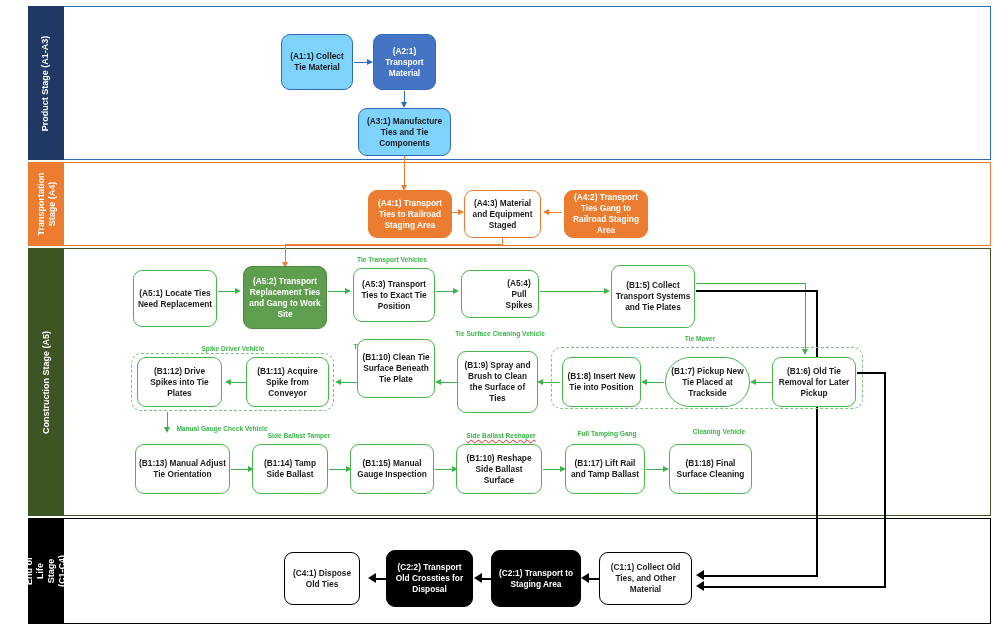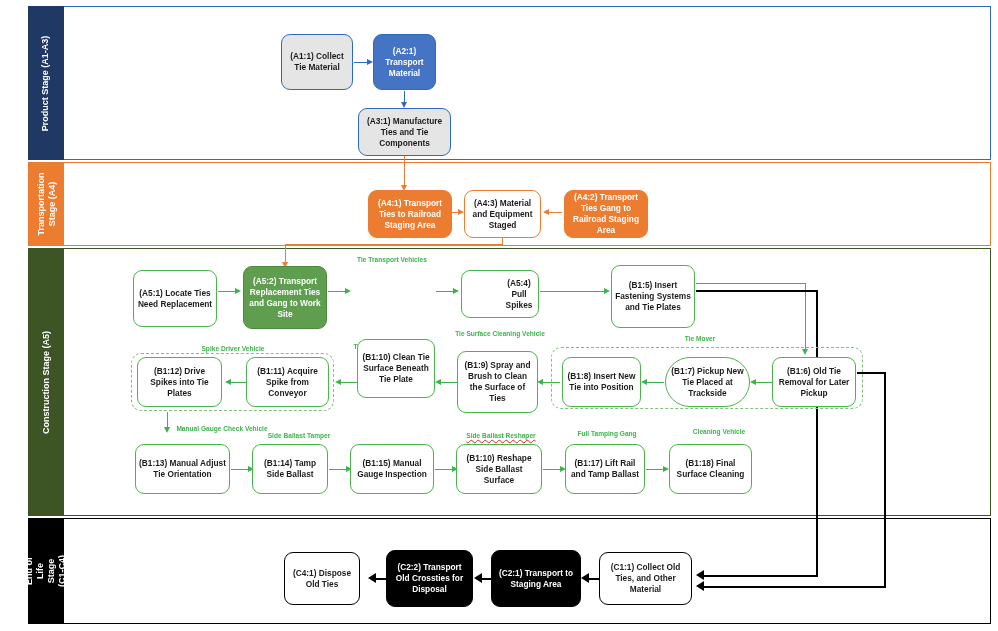--- a/index.html
+++ b/index.html
@@ -8,21 +8,21 @@
   .band-body{position:absolute;box-sizing:border-box;background:#ffffff;}
   .band-label{position:absolute;box-sizing:border-box;display:flex;align-items:center;justify-content:center;
               color:#ffffff;font-weight:bold;font-size:9px;line-height:11px;text-align:center;}
   .band-label span{display:block;transform:rotate(-90deg);white-space:nowrap;}
   .band-label.two span{white-space:normal;width:86px;}
 
   
   .node{position:absolute;box-sizing:border-box;display:flex;align-items:center;justify-content:center;
         text-align:center;border-radius:9px;font-size:8.3px;line-height:11px;font-weight:bold;
         padding:2px 3px;overflow:hidden;}
-  .n-blue-o{background:#e5e5e5;border:1.6px solid #2e6bbd;color:#1b1b1b;}
+  .n-blue-o{background:#7dd3fc;border:1.6px solid #2e6bbd;color:#1b1b1b;}
   .n-blue-f{background:#4574c4;border:1.6px solid #2e6bbd;color:#ffffff;}
   .n-orange-o{background:#ffffff;border:1.6px solid #ec7c30;color:#1b1b1b;}
   .n-orange-f{background:#ec7c30;border:1.6px solid #ec7c30;color:#ffffff;}
   .n-green-o{background:#ffffff;border:1.8px solid #4ab54a;color:#1b1b1b;}
   .n-green-f{background:#5f9e4f;border:1.8px solid #4a8a3e;color:#ffffff;}
   .n-black-o{background:#ffffff;border:1.8px solid #000000;color:#1b1b1b;}
   .n-black-f{background:#000000;border:1.8px solid #000000;color:#ffffff;}
 
   
   .vlabel{position:absolute;color:#3cb44a;font-size:6.6px;line-height:8px;font-weight:bold;
@@ -119,30 +119,31 @@
   <div class="node n-green-o" style="left:133px;top:270px;width:84px;height:57px;">(A5:1) Locate Ties Need Replacement</div>
 
   <div class="ln h c-green" style="left:218px;top:291px;width:20px;"></div>
   <div class="arw a-r ac-green" style="left:235px;top:287.5px;"></div>
 
   <div class="node n-green-f" style="left:243px;top:266px;width:84px;height:63px;">(A5:2) Transport Replacement Ties and Gang to Work Site</div>
 
   <div class="ln h c-green" style="left:328px;top:291px;width:20px;"></div>
   <div class="arw a-r ac-green" style="left:345px;top:287.5px;"></div>
 
+  <div class="node n-green-o" style="left:353px;top:268px;width:82px;height:54px;">(A5:3) Transport Ties to Exact Tie Position</div>
 
   <div class="ln h c-green" style="left:436px;top:291px;width:20px;"></div>
   <div class="arw a-r ac-green" style="left:453px;top:287.5px;"></div>
 
   <div class="node n-green-o" style="left:461px;top:270px;width:78px;height:48px;padding-left:41px;">(A5:4) Pull Spikes</div>
 
   <div class="ln h c-green" style="left:540px;top:291px;width:67px;"></div>
   <div class="arw a-r ac-green" style="left:604px;top:287.5px;"></div>
 
-  <div class="node n-green-o" style="left:611px;top:265px;width:84px;height:63px;">(B1:5) Insert Fastening Systems and Tie Plates</div>
+  <div class="node n-green-o" style="left:611px;top:265px;width:84px;height:63px;">(B1:5) Collect Transport Systems and Tie Plates</div>
 
   <div class="ln h c-green" style="left:696px;top:283px;width:110px;"></div>
   <div class="ln v c-green" style="left:805px;top:283px;width:0;height:68px;"></div>
   <div class="arw a-d ac-green" style="left:802px;top:349px;"></div>
 
   <div class="ln hb c-black" style="left:696px;top:290px;width:122px;"></div>
   <div class="ln vb c-black" style="left:816px;top:290px;width:0;height:286px;"></div>
   <div class="ln hb c-black" style="left:702px;top:575px;width:116px;"></div>
   <div class="arw a-l ac-black big" style="left:696px;top:570px;"></div>
 

